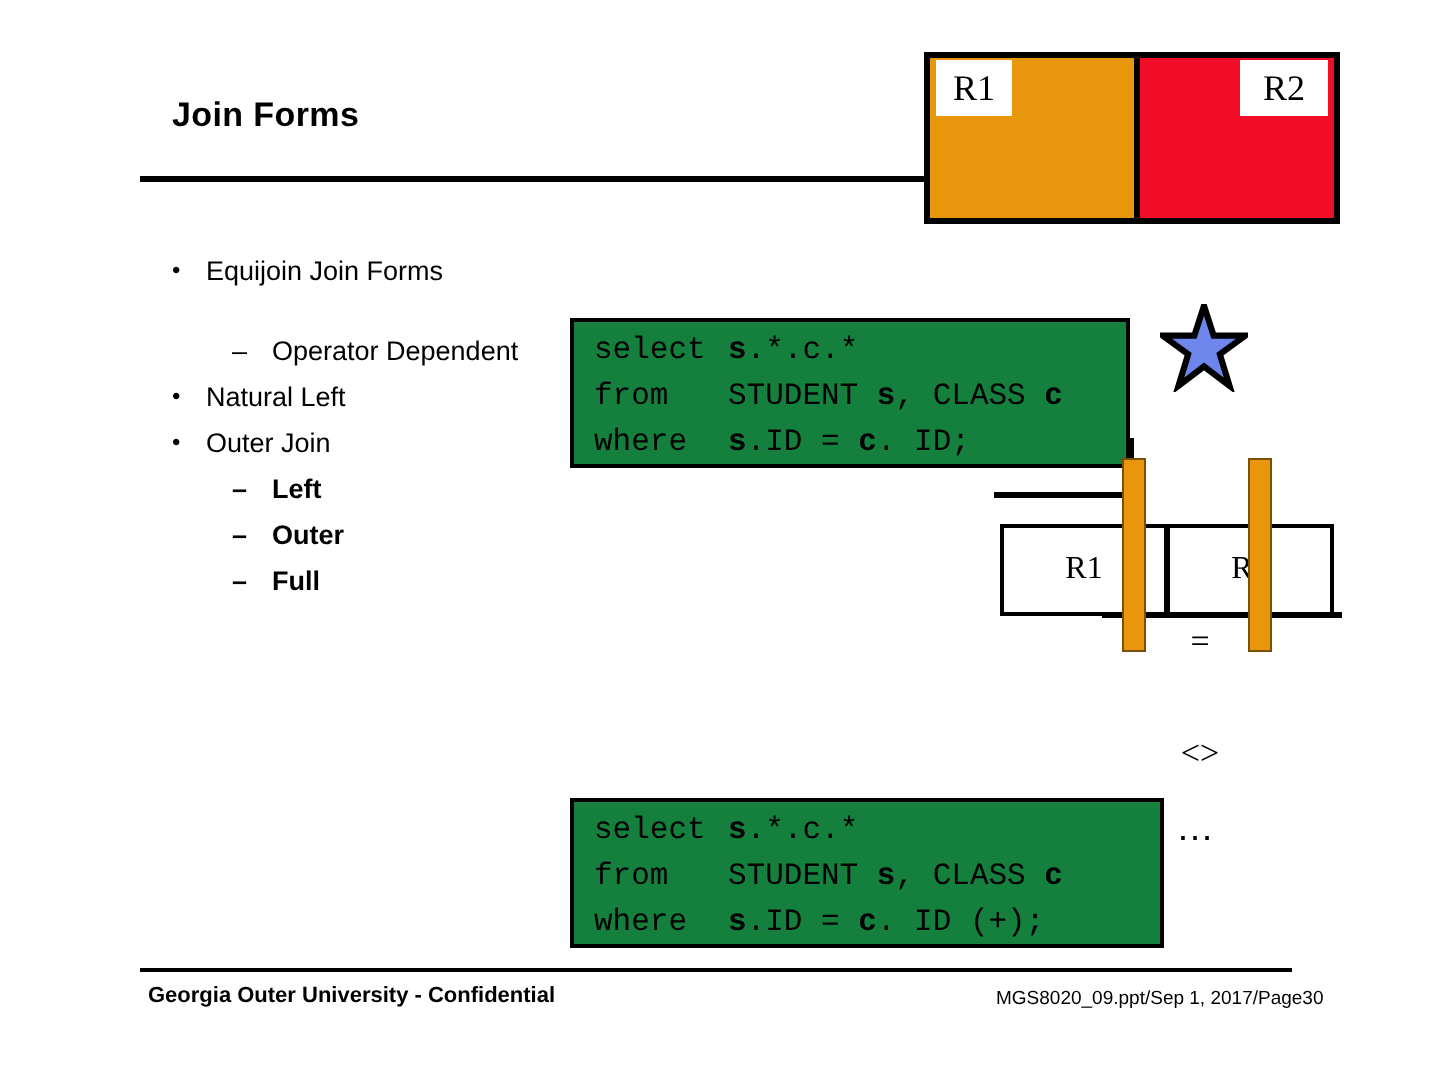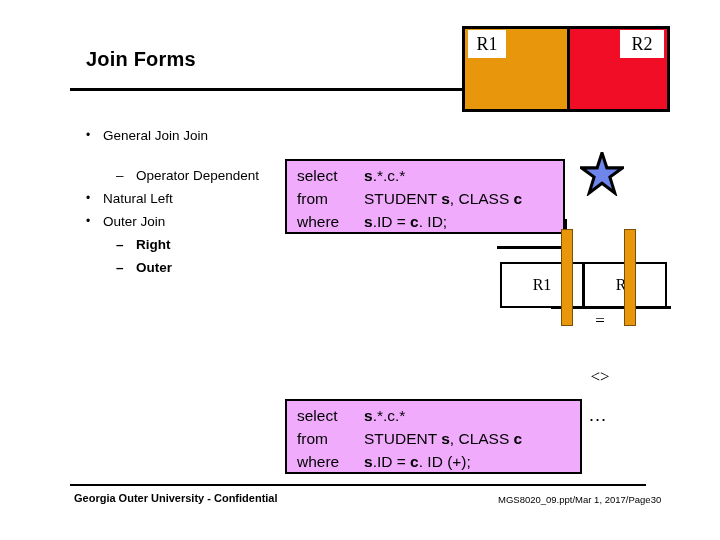--- a/index.html
+++ b/index.html
@@ -19,21 +19,21 @@
     position: absolute;
     left: 0; top: 0;
     width: 720px; height: 540px;
     background: #ffffff;
   }
 
   
   .title {
     position: absolute;
     left: 86px; top: 48px;
-    font-size: 20px;
+    font-size: 17px;
     font-weight: bold;
     letter-spacing: 0.2px;
     white-space: nowrap;
   }
   .title-rule {
     position: absolute;
     left: 70px; top: 88px;
     width: 393px; height: 3px;
     background: #000000;
   }
@@ -99,24 +99,24 @@
     content: "\2013";
     position: absolute;
     left: 50px; top: 0;
     font-size: 13.5px;
   }
   .b-bold { font-weight: bold; }
 
   
   .sqlbox {
     position: absolute;
-    background: #f0abfc;
+    background: #15803d;
     border: 2px solid #000000;
     box-sizing: border-box;
-    font-family: Liberation Sans, sans-serif;
+    font-family: Liberation Mono, monospace;
     font-size: 15.5px;
     color: #000000;
   }
   .sqlbox-1 { left: 285px; top: 159px; width: 280px; height: 75px; }
   .sqlbox-2 { left: 285px; top: 399px; width: 297px; height: 75px; }
   .sql-line {
     position: relative;
     height: 23px;
     line-height: 23px;
     padding-left: 10px;
@@ -215,27 +215,28 @@
 
   <div class="title">Join Forms</div>
   <div class="title-rule"></div>
 
   <div class="hdr-orange"></div>
   <div class="hdr-red"></div>
   <div class="hdr-label hdr-label-r1">R1</div>
   <div class="hdr-label hdr-label-r2">R2</div>
 
   <div class="bullets">
-    <div class="b-row b-l1">General Join Join</div>
+    <div class="b-row b-l1">Equijoin Join Forms</div>
     <div class="b-row spacer"></div>
     <div class="b-row b-l2">Operator Dependent</div>
     <div class="b-row b-l1">Natural Left</div>
     <div class="b-row b-l1">Outer Join</div>
-    <div class="b-row b-l2 b-bold">Right</div>
+    <div class="b-row b-l2 b-bold">Left</div>
     <div class="b-row b-l2 b-bold">Outer</div>
+    <div class="b-row b-l2 b-bold">Full</div>
   </div>
 
   <div class="sqlbox sqlbox-1">
     <div class="sql-line">
       <span class="kw">select</span><span class="sql-expr"><b>s</b>.*.c.*</span>
     </div>
     <div class="sql-line">
       <span class="kw">from</span><span class="sql-expr">STUDENT <b>s</b>, CLASS <b>c</b></span>
     </div>
     <div class="sql-line">
@@ -276,15 +277,15 @@
     <div class="sql-line">
       <span class="kw">from</span><span class="sql-expr">STUDENT <b>s</b>, CLASS <b>c</b></span>
     </div>
     <div class="sql-line">
       <span class="kw">where</span><span class="sql-expr"><b>s</b>.ID = <b>c</b>. ID (+);</span>
     </div>
   </div>
 
   <div class="footer-rule"></div>
   <div class="footer-left">Georgia Outer University - Confidential</div>
-  <div class="footer-right">MGS8020_09.ppt/Mar 1, 2017/Page30</div>
+  <div class="footer-right">MGS8020_09.ppt/Sep 1, 2017/Page30</div>
 
 </div>
 
 </body></html>

